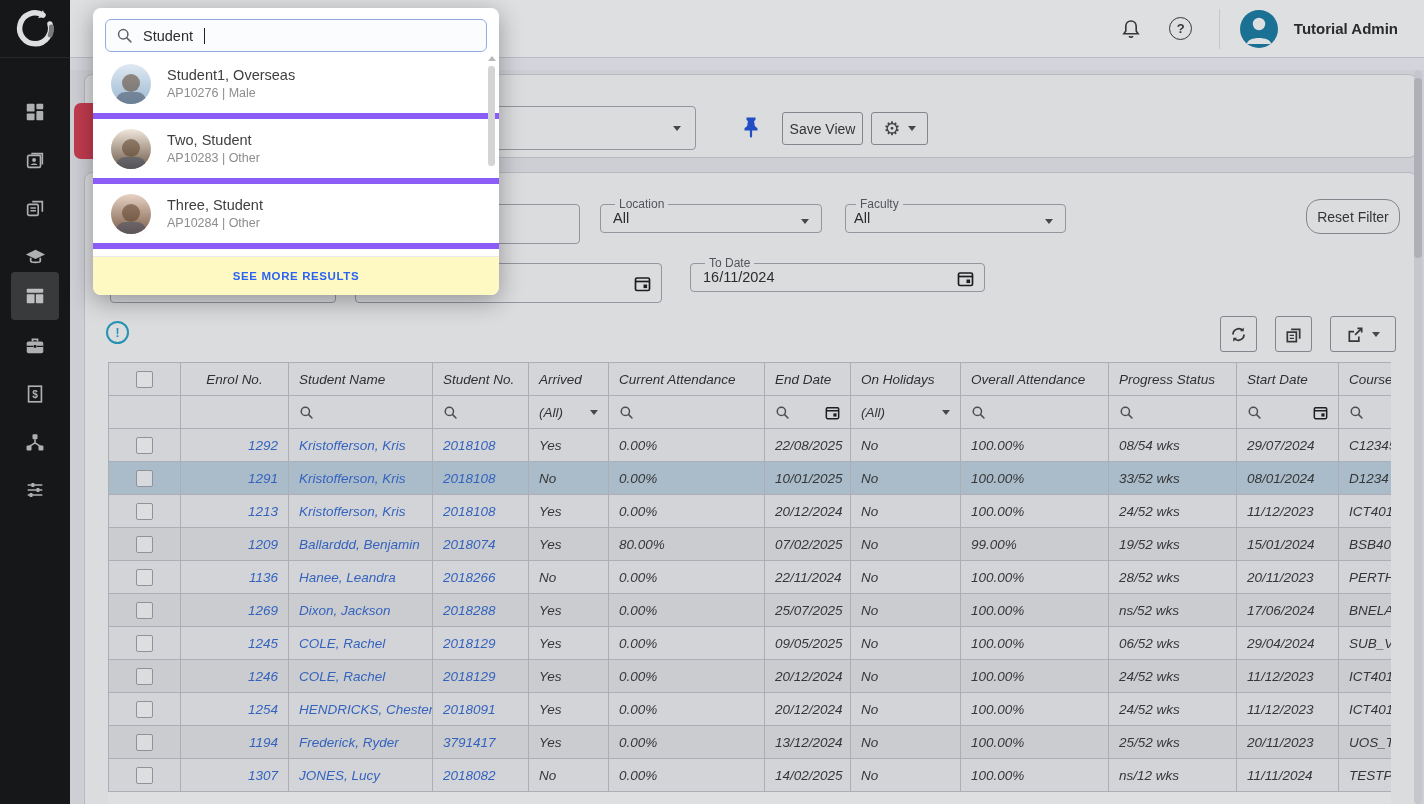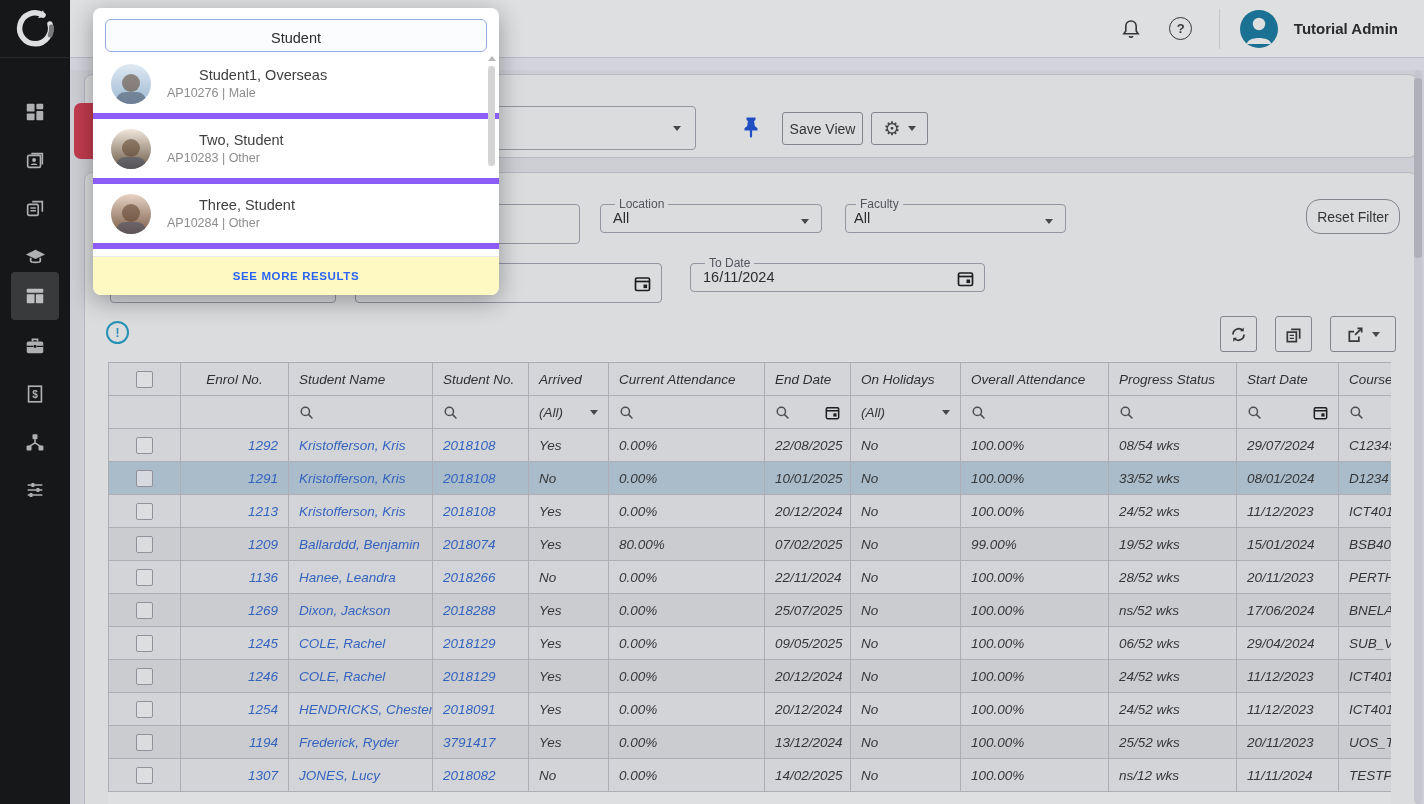--- a/index.html
+++ b/index.html
@@ -67,34 +67,34 @@
 
   .grid-actions{position:absolute;top:316px;right:28px;display:flex;gap:6px;z-index:2;}
   .grid-actions .btn{width:37px;height:36px;}
   .grid-actions .btn.wide{width:66px;}
 
   
   .overlay{position:absolute;inset:0;background:rgba(24,26,38,0.14);z-index:40;}
   .popup{position:absolute;left:93px;top:8px;width:406px;height:287px;background:#ffffff;border-radius:8px;
          box-shadow:0 6px 24px rgba(0,0,0,0.33);z-index:60;overflow:hidden;}
   .popup-search{position:absolute;left:12px;top:11px;right:12px;height:33px;border:1px solid #93acdd;border-radius:6px;
-                background:#fbfcfe;display:flex;align-items:center;padding:0 10px;box-sizing:border-box;gap:10px;flex-direction:column;}
+                background:#fbfcfe;display:flex;align-items:center;padding:0 10px;box-sizing:border-box;gap:10px;}
   .popup-search .q{font-size:14.5px;color:#2c2c2c;}
   .cursor{display:inline-block;width:1px;height:16px;background:#222;vertical-align:middle;margin-left:1px;}
   .sr-list{position:absolute;left:0;top:46px;right:0;height:212px;overflow:hidden;}
   .sr-item{display:flex;align-items:center;gap:16px;padding:9px 18px;height:41px;border-top:6px solid #8b5cf6;}
   .sr-item:first-child{border-top:none;}
   .sr-avatar{width:40px;height:40px;border-radius:50%;flex:0 0 40px;position:relative;overflow:hidden;}
   .sr-avatar::after{content:"";position:absolute;left:50%;top:26%;width:18px;height:18px;border-radius:50%;transform:translateX(-50%);background:rgba(90,62,40,.55);}
   .sr-avatar::before{content:"";position:absolute;left:50%;bottom:-6px;width:30px;height:18px;border-radius:10px;transform:translateX(-50%);background:rgba(70,80,100,.55);}
   .av0{background:linear-gradient(180deg,#dfe9f2,#9db9d2);}
   .av1{background:linear-gradient(180deg,#efe6da,#6b5847);}
   .av2{background:linear-gradient(180deg,#e6d2c4,#7a5c48);}
   .av3{background:linear-gradient(180deg,#f0e8dc,#a09078);}
-  .sr-name{font-size:14.5px;color:#3e3e3e;display:block;margin-left:32px;}
+  .sr-name{font-size:14.5px;color:#3e3e3e;display:block;}
   .sr-meta{font-size:12.5px;color:#8d8d8d;display:block;margin-top:3px;}
   .sr-footer{position:absolute;left:0;right:0;bottom:0;height:38px;background:#fef9c3;border-top:1px solid #e9e9e9;
              display:flex;align-items:center;justify-content:center;}
   .see-more{font-size:11.5px;letter-spacing:.6px;color:#2b63f5;font-weight:bold;cursor:pointer;}
   .pop-scroll{position:absolute;right:3px;top:48px;width:9px;height:208px;}
   .pop-scroll .thumb{position:absolute;left:1px;top:10px;width:7px;height:100px;background:#d4d4d4;border-radius:3px;}
   .pop-scroll .arr{position:absolute;left:1px;width:0;height:0;border-left:4px solid transparent;border-right:4px solid transparent;}
   .pop-scroll .arr.up{top:0;border-bottom:5px solid #b9b9b9;}
   .pop-scroll .arr.down{bottom:0;border-top:5px solid #b9b9b9;}
 

